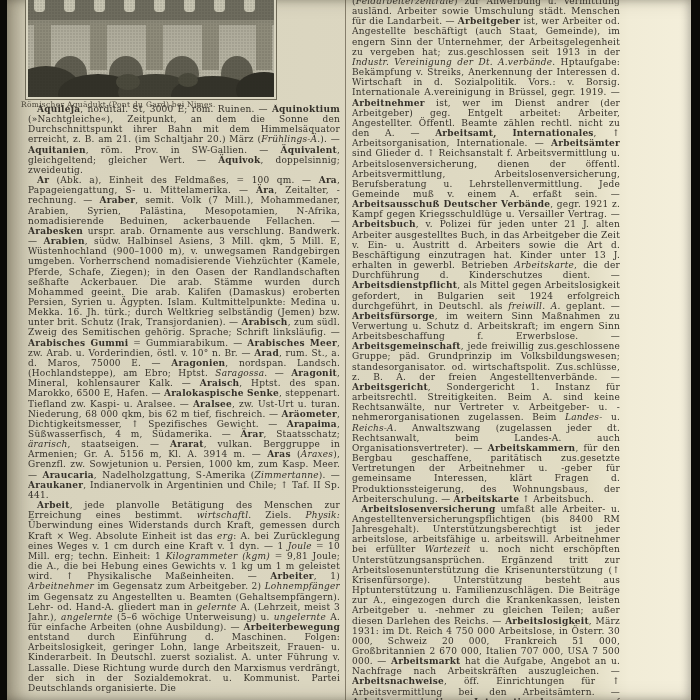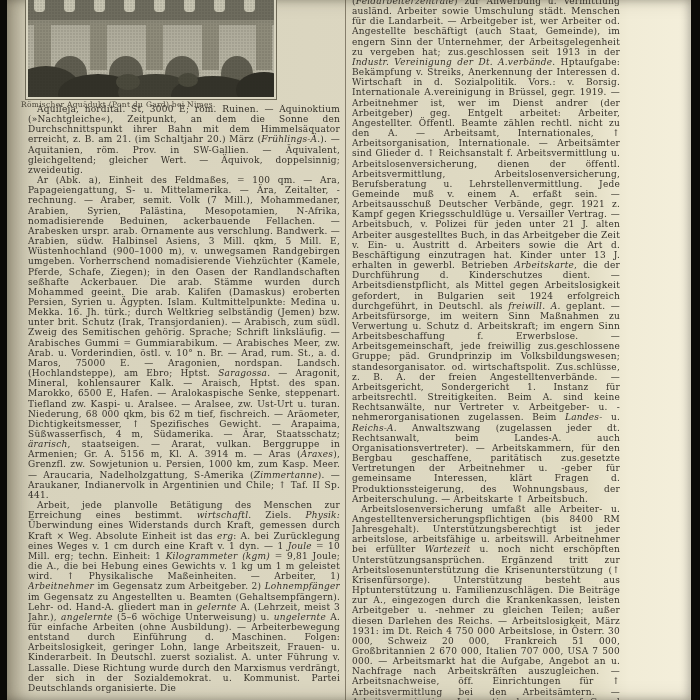--- a/index.html
+++ b/index.html
@@ -24,21 +24,21 @@
     font-size:7.5px;line-height:9px;color:#4b463a;letter-spacing:.3px;white-space:nowrap;
   }
   .col{
     position:absolute;overflow:hidden;text-align:justify;
     color:#35312a;font-size:9px;line-height:10.15px;letter-spacing:.22px;
   }
   .col-left{left:21px;top:104px;width:312px;height:589px}
   .col-right{left:345px;top:-4px;width:268px;height:706px}
   p.para{margin:0;padding:0;text-indent:9px}
   p.para.cont{text-indent:0}
-  .col b{font-weight:normal}
+  .col b{font-weight:bold}
   .col i{font-style:italic}
 </style>
 </head>
 <body>
 
 <div class="page">
 
   <div class="photo">
     <svg viewBox="0 0 246 97" preserveAspectRatio="none">
       <defs>

